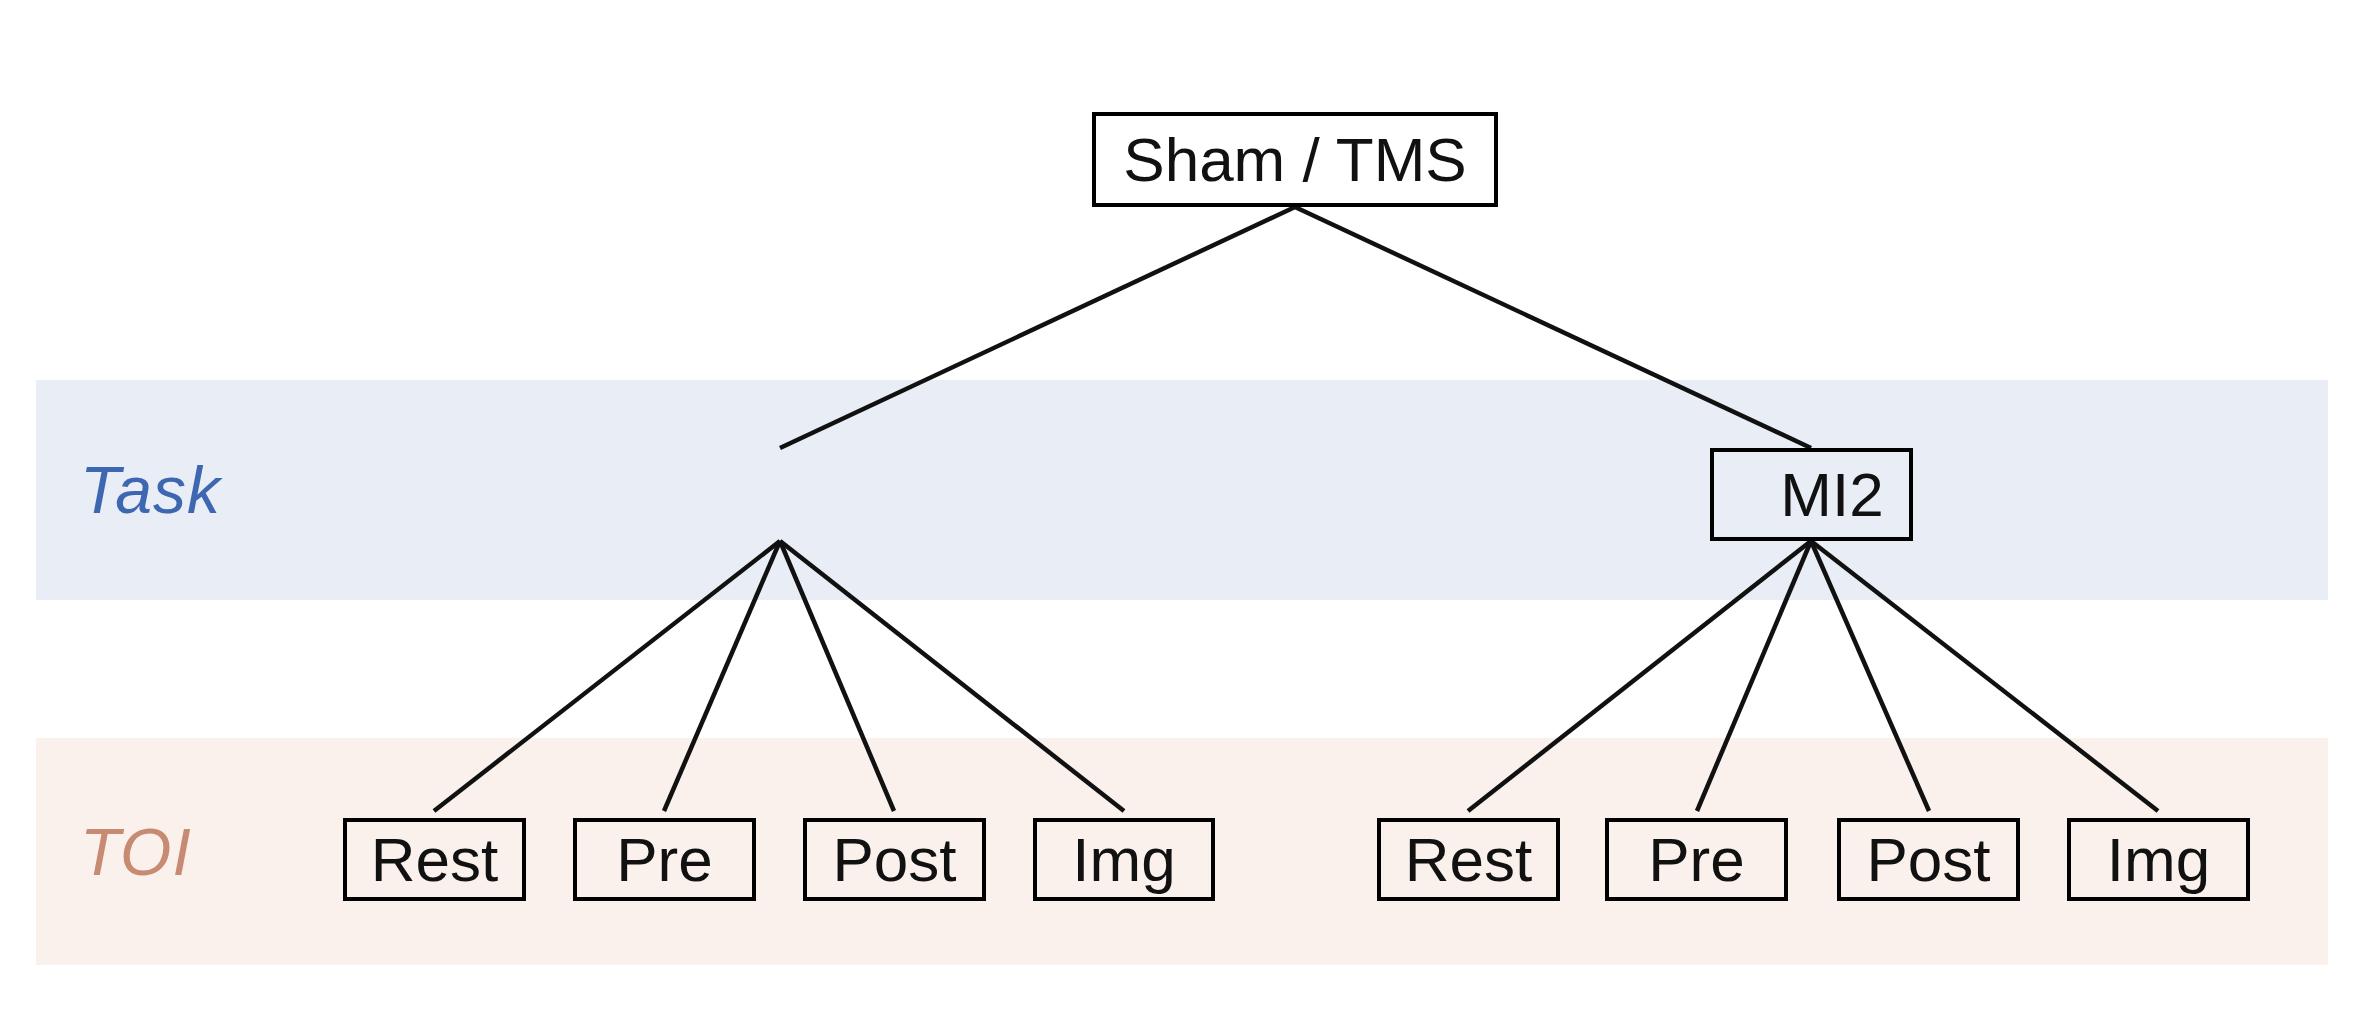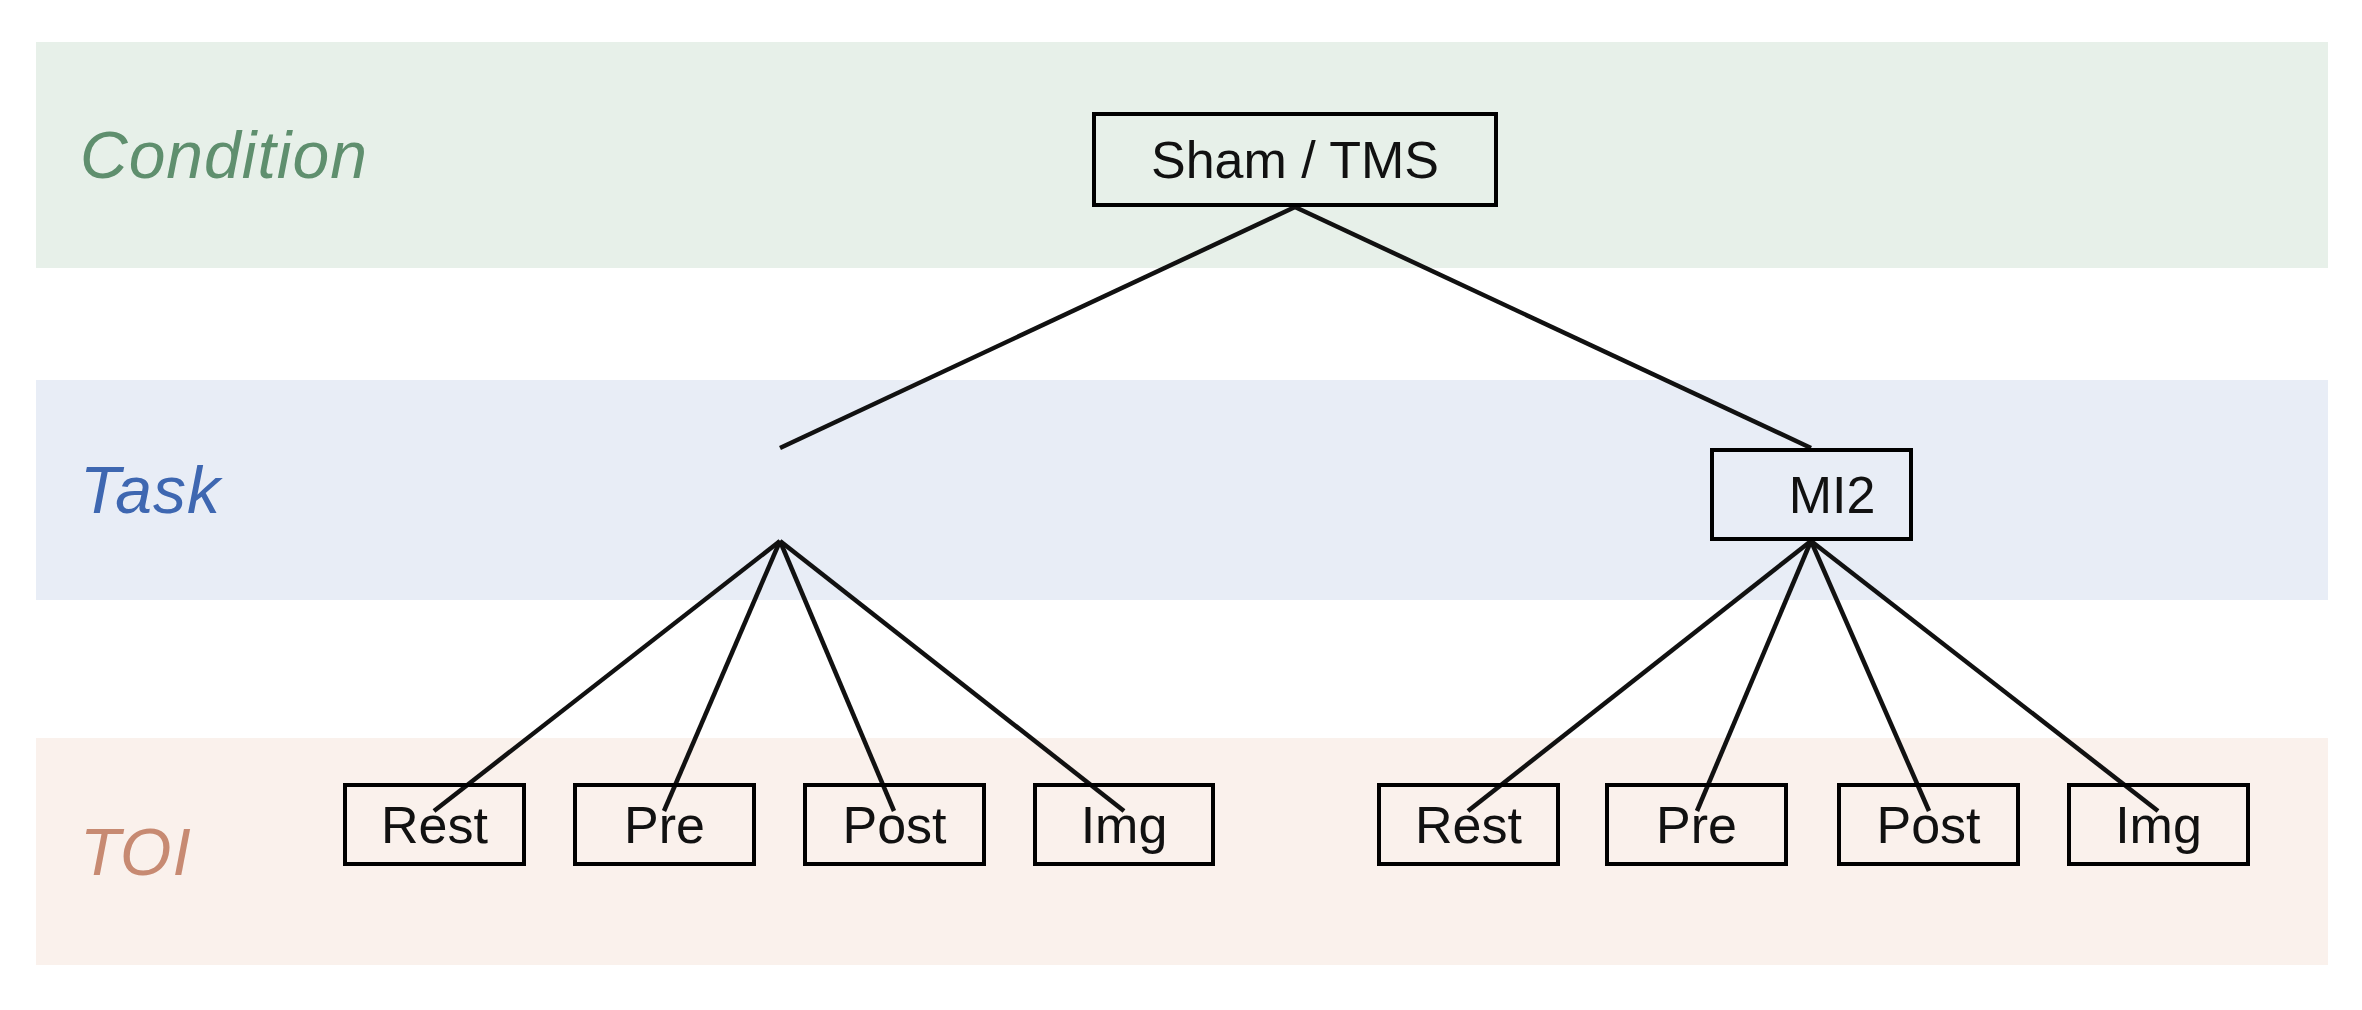--- a/index.html
+++ b/index.html
@@ -46,46 +46,43 @@
     stroke-width: 4.5;
   }
   .node {
     position: absolute;
     box-sizing: border-box;
     border: 4px solid #000000;
     background: transparent;
     display: flex;
     align-items: center;
     justify-content: center;
-    font-size: 52px;
+    font-size: 62px;
     line-height: 1;
     color: #111111;
     white-space: nowrap;
   }
   .node-root  { left: 1092px; top: 112px; width: 406px; height: 95px; }
   .node-task1 { left:  678px; top: 448px; width: 204px; height: 93px; }
   .node-task2 { left: 1710px; top: 448px; width: 203px; height: 93px; }
-  .leaf       { top: 783px; height: 83px; }
+  .leaf       { top: 818px; height: 83px; }
   .leaf-1-0 { left:  343px; width: 183px; }
   .leaf-1-1 { left:  573px; width: 183px; }
   .leaf-1-2 { left:  803px; width: 183px; }
   .leaf-1-3 { left: 1033px; width: 182px; }
   .leaf-2-0 { left: 1377px; width: 183px; }
   .leaf-2-1 { left: 1605px; width: 183px; }
   .leaf-2-2 { left: 1837px; width: 183px; }
   .leaf-2-3 { left: 2067px; width: 183px; }
 </style>
 </head>
 <body>
 
 <div class="canvas">
 
-  <div class="band band-condition" style="background-color: rgb(231, 240, 233);">
-    <span class="row-label" style="color: rgb(95, 143, 110);">Condition</span>
-  </div>
   <div class="band band-toi" style="background-color: rgb(250, 241, 236);">
     <span class="row-label" style="color: rgb(199, 138, 114);">TOI</span>
   </div>
   <div class="band band-task" style="background-color: rgb(232, 237, 246);">
     <span class="row-label" style="color: rgb(62, 103, 177);">Task</span>
   </div>
 
   <svg class="edges" viewBox="0 0 2362 1010" xmlns="http://www.w3.org/2000/svg">
     <line x1="1295" y1="207" x2="780" y2="448" style="stroke: rgb(17, 17, 17);"></line>
     <line x1="1295" y1="207" x2="1811" y2="448" style="stroke: rgb(17, 17, 17);"></line>

